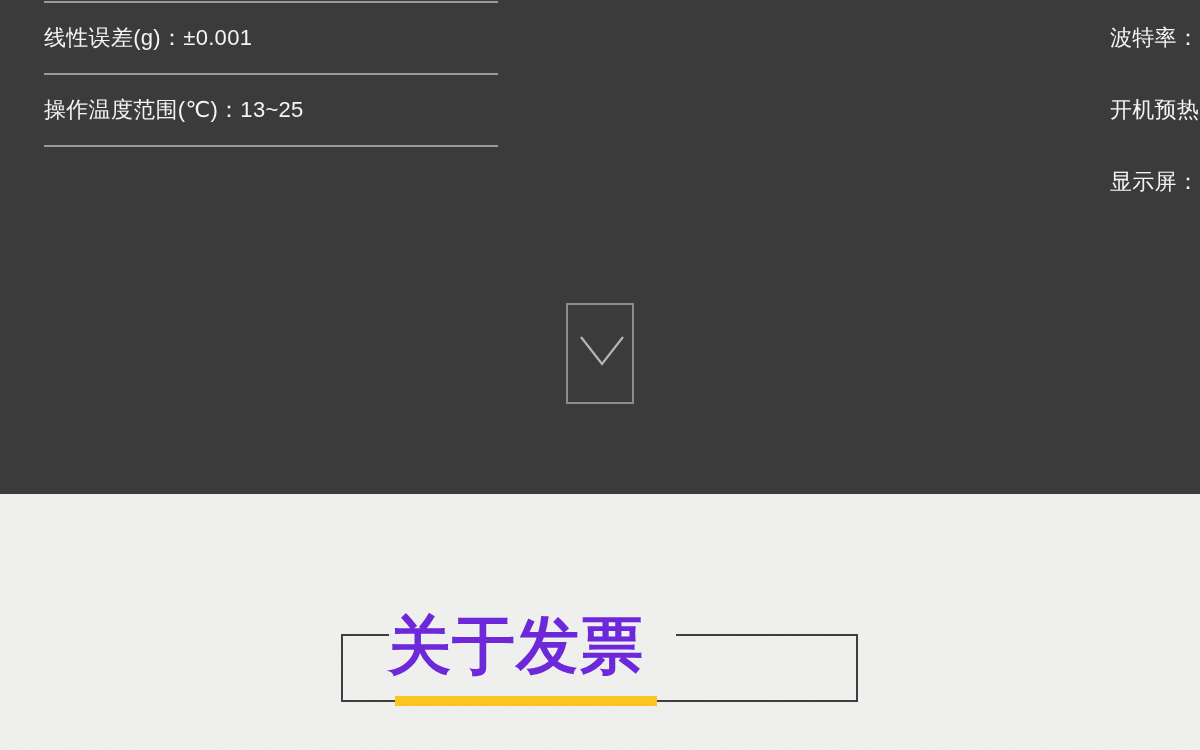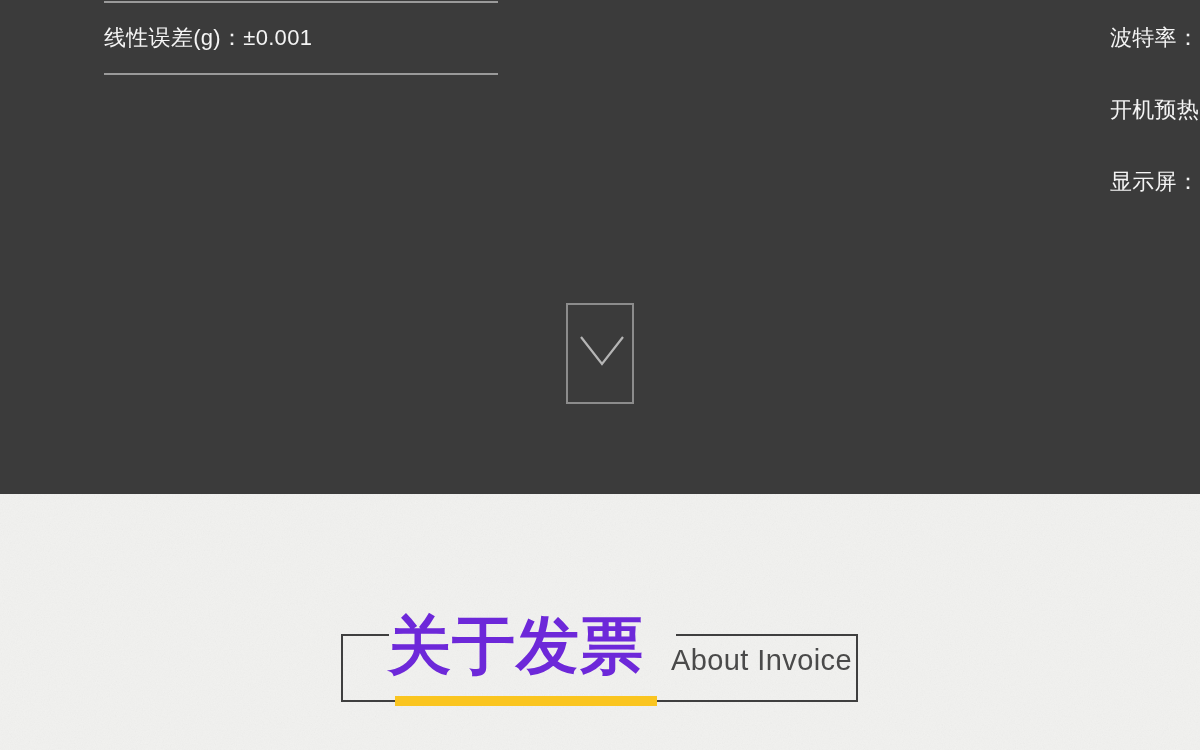--- a/index.html
+++ b/index.html
@@ -35,21 +35,21 @@
     left: 0;
     top: 0;
     width: 1200px;
     display: flex;
   }
   .spec-col {
     box-sizing: border-box;
   }
   .spec-col.left {
     width: 588px;
-    padding-left: 104px;
+    padding-left: 44px;
     padding-right: 0px;
   }
   .spec-col.right {
     width: 612px;
     padding-left: 612px;
     padding-right: 90px;
   }
 
   .spec-list {
     margin: 0;
@@ -182,20 +182,23 @@
 <div class="page">
 
   <div class="spec-section">
 
     <div class="spec-columns">
 
       <div class="spec-col left">
         <ul class="spec-list">
           <li class="spec-item">
             <span class="spec-text"><span class="label">线性误差(g)：</span><span class="value">±0.001</span></span>
+          </li>
+          <li class="spec-item">
+            <span class="spec-text"><span class="label">操作温度范围(℃)：</span><span class="value">13~25</span></span>
           </li>
         </ul>
       </div>
 
       <div class="spec-col right">
         <ul class="spec-list">
           <li class="spec-item">
             <span class="spec-text"><span class="label">波特率：</span><span class="value">300、600、1200、2400、4800、9600</span></span>
           </li>
           <li class="spec-item">
@@ -235,16 +238,15 @@
   <div class="title-block">
     <div class="title-frame">
       <div class="frame-line frame-left"></div>
       <div class="frame-line frame-right"></div>
       <div class="frame-line frame-bottom"></div>
       <div class="frame-line frame-top-a"></div>
       <div class="frame-line frame-top-b"></div>
     </div>
     <div class="title-accent"></div>
     <div class="title-cn">关于发票</div>
-    <div class="title-en">About Invoice</div>
   </div>
 
 </div>
 
 </body></html>

